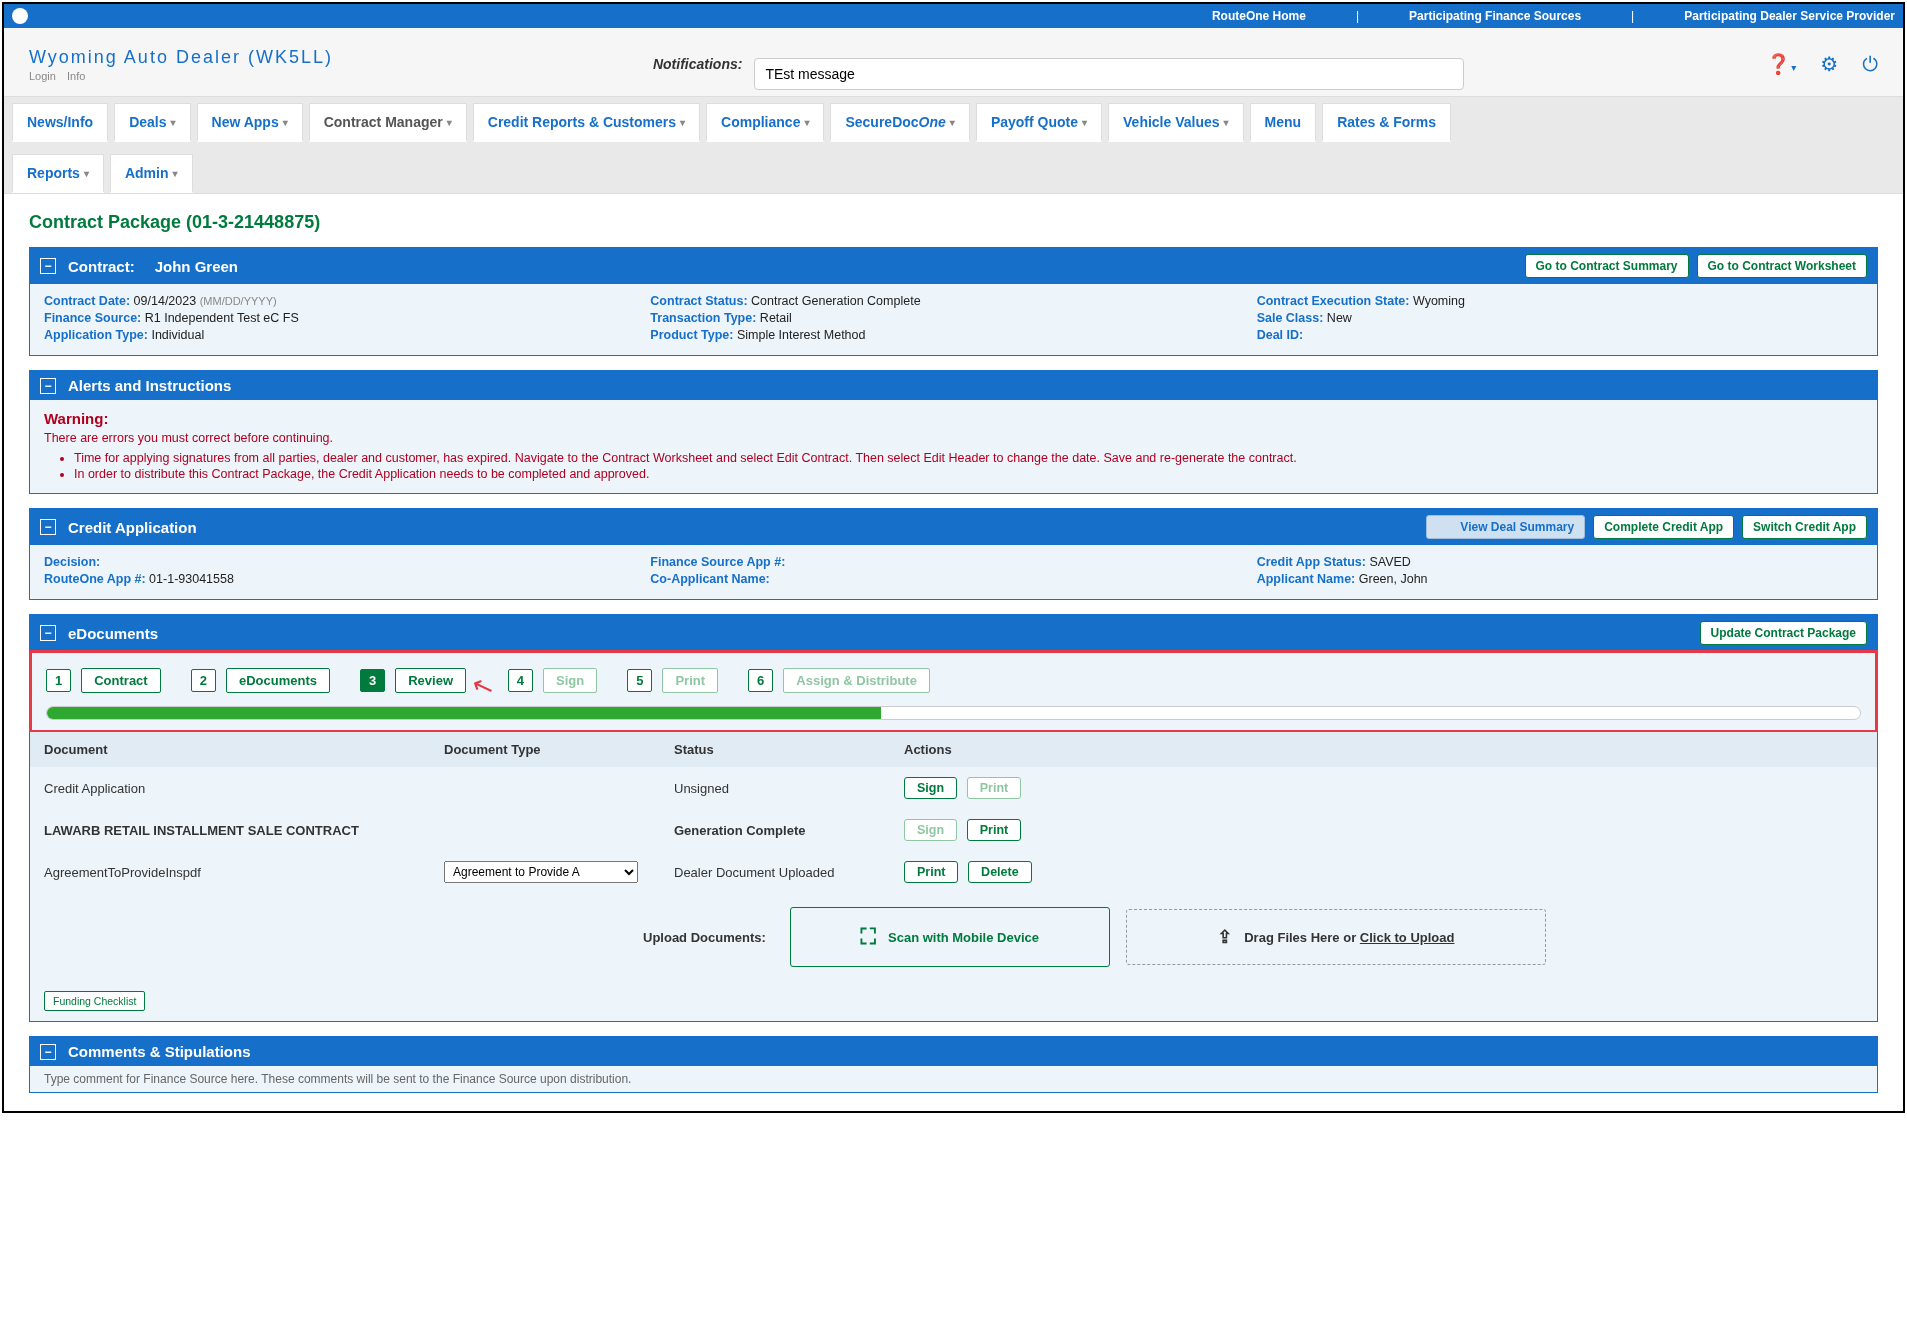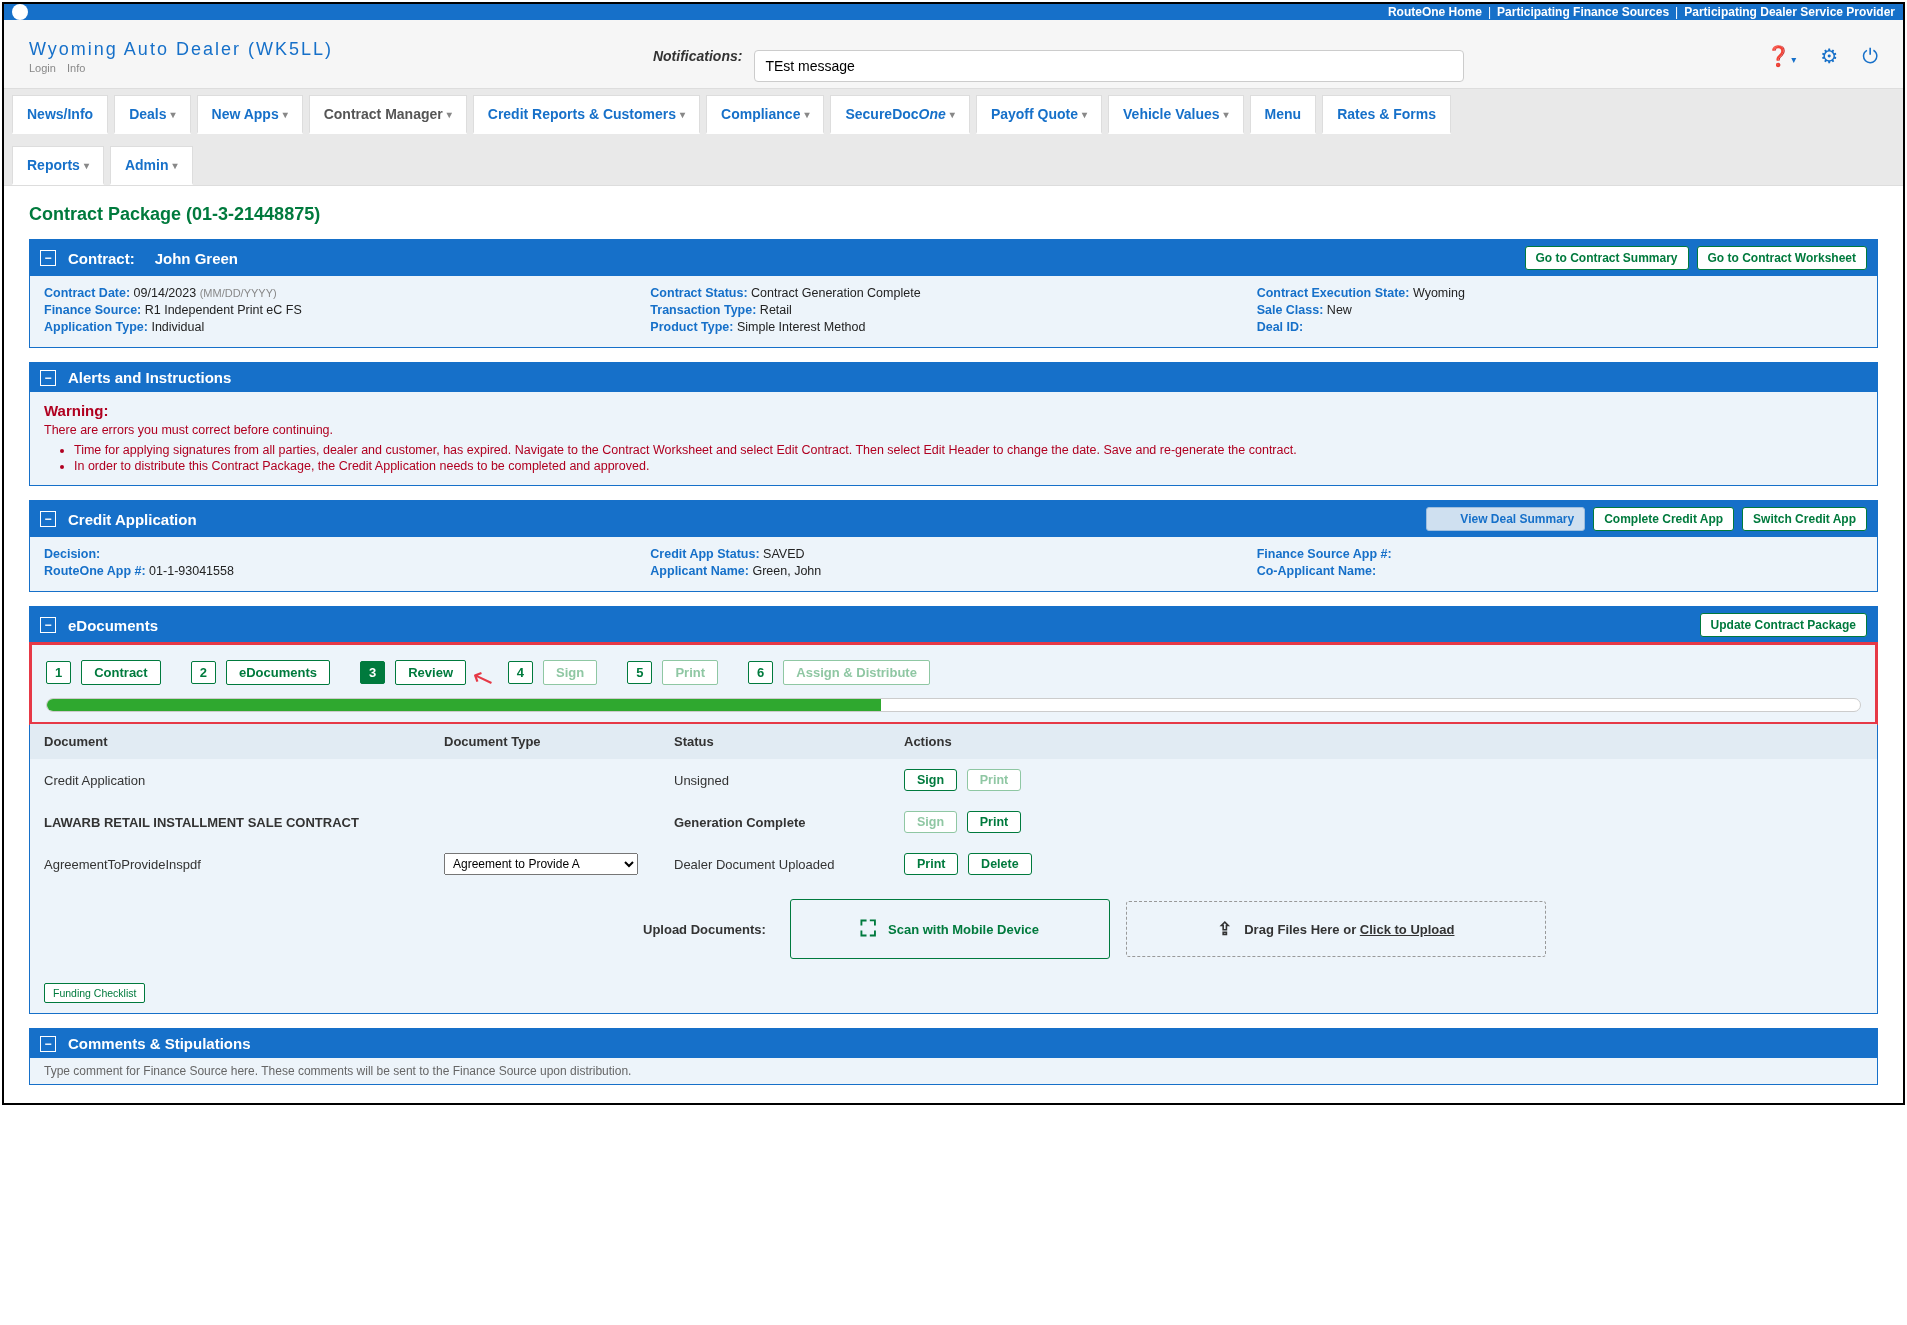--- a/index.html
+++ b/index.html
@@ -1,20 +1,20 @@
 <!DOCTYPE html>
 <html><head>
 <meta charset="utf-8">
 <style>
 * { box-sizing: border-box; margin: 0; padding: 0; }
 body { font-family: "Helvetica Neue", Helvetica, Arial, sans-serif; font-size: 13px; color: #333; background: #fff; width: 1907px; }
 .outer-wrap { border: 2px solid #000; margin: 2px; }
 
 
-.topbar { background: #1670c9; color: #fff; height: 16px; display: flex; align-items: center; padding: 0 8px; font-size: 12px; }
+.topbar { background: #1670c9; color: #fff; height: 24px; display: flex; align-items: center; padding: 0 8px; font-size: 12px; gap: 44px; }
 .topbar .logo-circle { width: 16px; height: 16px; background: #fff; border-radius: 50%; margin-right: 8px; display: inline-block; }
 .topbar .spacer { flex: 1; }
 .topbar a { color: #fff; text-decoration: none; font-weight: bold; }
 .topbar .sep { margin: 0 6px; color: #fff; }
 
 
 .header { background: #f6f6f6; padding: 10px 25px 6px 25px; display: flex; align-items: center; border-bottom: 1px solid #ddd; }
 .dealer-block .dealer-name { color: #1670c9; font-size: 18px; letter-spacing: 2px; }
 .dealer-block .dealer-sub { font-size: 11px; color: #888; margin-top: 2px; }
 .dealer-block .dealer-sub span { margin-right: 8px; }
@@ -182,21 +182,21 @@
     <span class="hd-title">Contract:</span>
     <span class="hd-extra">John Green</span>
     <span class="hd-space"></span>
     <button class="hd-btn">Go to Contract Summary</button>
     <button class="hd-btn">Go to Contract Worksheet</button>
   </div>
   <div class="panel-bd">
     <div class="info-row">
       <div class="info-col">
         <div><a class="lblink" href="#">Contract Date:</a> <span class="ival">09/14/2023</span> <span class="ihint">(MM/DD/YYYY)</span></div>
-        <div><a class="lblink" href="#">Finance Source:</a> <span class="ival">R1 Independent Print eC FS</span></div>
+        <div><a class="lblink" href="#">Finance Source:</a> <span class="ival">R1 Independent Test eC FS</span></div>
         <div><a class="lblink" href="#">Application Type:</a> <span class="ival">Individual</span></div>
       </div>
       <div class="info-col">
         <div><a class="lblink" href="#">Contract Status:</a> <span class="ival">Contract Generation Complete</span></div>
         <div><a class="lblink" href="#">Transaction Type:</a> <span class="ival">Retail</span></div>
         <div><a class="lblink" href="#">Product Type:</a> <span class="ival">Simple Interest Method</span></div>
       </div>
       <div class="info-col">
         <div><a class="lblink" href="#">Contract Execution State:</a> <span class="ival">Wyoming</span></div>
         <div><a class="lblink" href="#">Sale Class:</a> <span class="ival">New</span></div>
@@ -230,26 +230,26 @@
     <button class="hd-btn">Complete Credit App</button>
     <button class="hd-btn">Switch Credit App</button>
   </div>
   <div class="panel-bd">
     <div class="info-row">
       <div class="info-col">
         <div><a class="lblink" href="#">Decision:</a> <span class="ival"></span></div>
         <div><a class="lblink" href="#">RouteOne App #:</a> <span class="ival">01-1-93041558</span></div>
       </div>
       <div class="info-col">
+        <div><a class="lblink" href="#">Finance Source App #:</a> <span class="ival"></span></div>
+        <div><a class="lblink" href="#">Co-Applicant Name:</a> <span class="ival"></span></div>
+      </div>
+      <div class="info-col">
         <div><a class="lblink" href="#">Credit App Status:</a> <span class="ival">SAVED</span></div>
         <div><a class="lblink" href="#">Applicant Name:</a> <span class="ival">Green, John</span></div>
-      </div>
-      <div class="info-col">
-        <div><a class="lblink" href="#">Finance Source App #:</a> <span class="ival"></span></div>
-        <div><a class="lblink" href="#">Co-Applicant Name:</a> <span class="ival"></span></div>
       </div>
     </div>
   </div>
 </div>
 
 <div class="panel">
   <div class="panel-hd">
     <span class="collapse-icon">−</span>
     <span class="hd-title">eDocuments</span>
     <span class="hd-space"></span>

